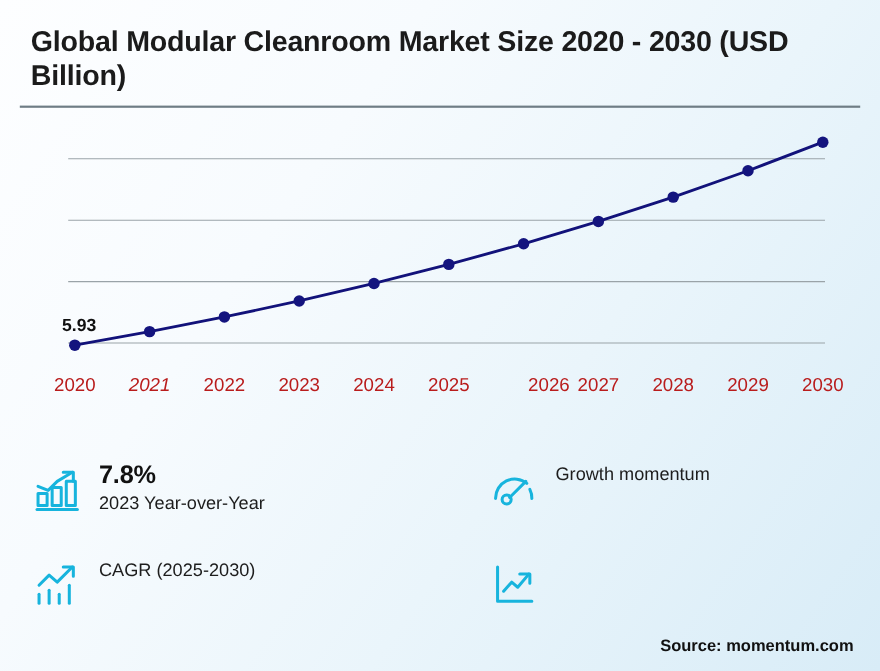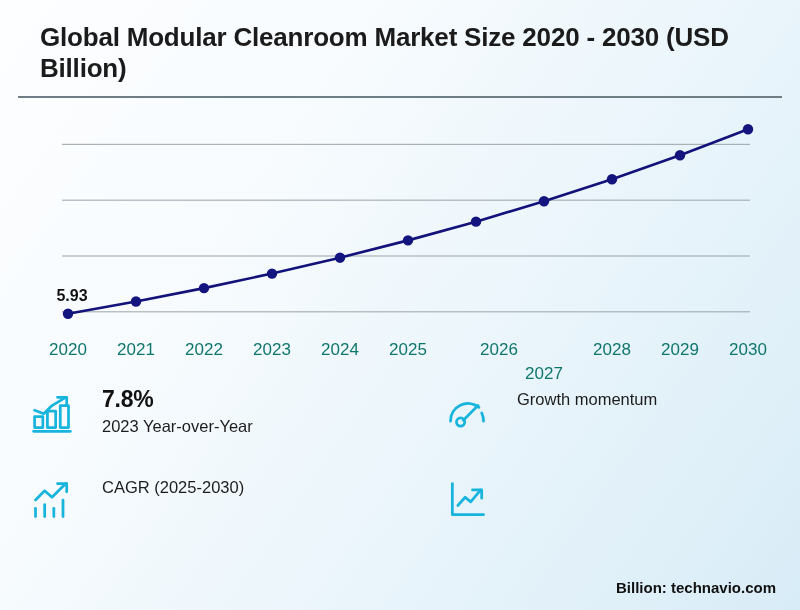--- a/index.html
+++ b/index.html
@@ -6,21 +6,21 @@
   html,body{margin:0;padding:0;}
   body{
     width:800px;height:610px;overflow:hidden;
     font-family:"Liberation Sans",sans-serif;
     background:linear-gradient(125deg,#fdfeff 0%,#f7fbfe 32%,#eaf5fb 62%,#d8ecf7 100%);
     position:relative;
   }
   #infographic{position:absolute;inset:0;}
 
   
-  .title-wrap{position:absolute;left:28px;top:22px;width:744px;margin-left:12px;}
+  .title-wrap{position:absolute;left:28px;top:22px;width:744px;}
   .title{
     font-size:26px;line-height:1.18;font-weight:bold;color:#1b1b1b;
     letter-spacing:-0.2px;margin:0;
   }
   .title-rule{
     position:absolute;left:18px;top:96px;width:764px;height:2px;
     background:#6f7d85;
   }
 
   
@@ -28,30 +28,30 @@
   .chart-svg{display:block;width:800px;height:258px;}
   .gridline{stroke:#9aa3a8;stroke-width:1;}
   .series-line{fill:none;stroke:#12127a;stroke-width:2.6;stroke-linejoin:round;stroke-linecap:round;}
   .series-marker{fill:#14147e;}
   .point-label{
     font-family:"Liberation Sans",sans-serif;font-size:16px;font-weight:bold;fill:#111111;
   }
   .x-axis{position:absolute;left:0;top:340px;width:800px;height:30px;}
   .x-tick{
     position:absolute;transform:translateX(-50%);
-    font-size:17px;color:#0f766e;white-space:nowrap;
+    font-size:17px;color:#b91c1c;white-space:nowrap;
   }
 
   
   .stats{
     position:absolute;left:30px;top:384px;width:748px;
     display:grid;grid-template-columns:415px 333px;
     grid-template-rows:88px 88px;
   }
-  .stat{display:flex;align-items:flex-start;gap:28px;}
+  .stat{display:flex;align-items:flex-start;gap:16px;margin-top:32px;}
   .stat-icon{width:44px;height:44px;flex:0 0 44px;margin-top:6px;}
   .stat-icon svg{display:block;width:44px;height:44px;}
   .stat-text{display:flex;flex-direction:column;justify-content:flex-start;padding-top:2px;}
   .stat-value{font-size:23px;font-weight:bold;color:#111111;line-height:1.18;letter-spacing:-0.2px;}
   .stat-label{font-size:16.5px;color:#1d1d1d;line-height:1.25;margin-top:3px;}
 
   
   .source{
     position:absolute;right:24px;bottom:14px;
     font-size:15px;font-weight:bold;color:#111111;
@@ -90,27 +90,27 @@
           <circle class="series-marker" cx="748" cy="25.258333333333383" r="5.2"></circle>
         </g>
       <g id="label-group">
           <text class="point-label" x="72" y="196.7875" text-anchor="middle">5.93</text>
         </g>
     </svg>
   </div>
 
   <div class="x-axis" id="x-axis">
       <span class="x-tick" style="left: 68px;">2020</span>
-      <span class="x-tick" style="left: 136px;">2021</span>
+      <span class="x-tick" style="left: 136px; font-style: italic;">2021</span>
       <span class="x-tick" style="left: 204px;">2022</span>
       <span class="x-tick" style="left: 272px;">2023</span>
       <span class="x-tick" style="left: 340px;">2024</span>
       <span class="x-tick" style="left: 408px;">2025</span>
       <span class="x-tick" style="left: 499px;">2026</span>
-      <span class="x-tick" style="left: 544px; margin-top: 24px;">2027</span>
+      <span class="x-tick" style="left: 544px;">2027</span>
       <span class="x-tick" style="left: 612px;">2028</span>
       <span class="x-tick" style="left: 680px;">2029</span>
       <span class="x-tick" style="left: 748px;">2030</span>
     </div>
 
   <div class="stats">
 
     <div class="stat">
       <span class="stat-icon">
         <svg viewBox="0 0 48 48" fill="none" stroke="#17b4dd" stroke-width="3" stroke-linecap="round" stroke-linejoin="round">
@@ -165,15 +165,15 @@
           <polyline points="14,30 22,21 28,26 39,13"></polyline>
           <polyline points="30,13 40,13 40,22"></polyline>
         </svg>
       </span>
       <span class="stat-text">
       </span>
     </div>
 
   </div>
 
-  <div class="source">Billion: technavio.com</div>
+  <div class="source">Source: momentum.com</div>
 
 </div>
 
 </body></html>

